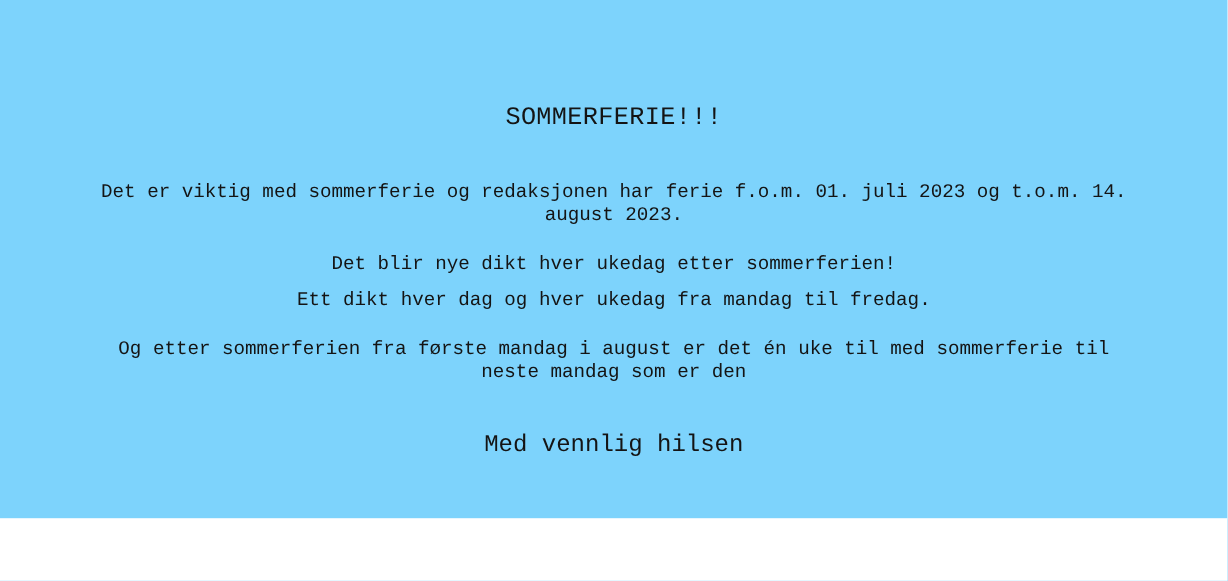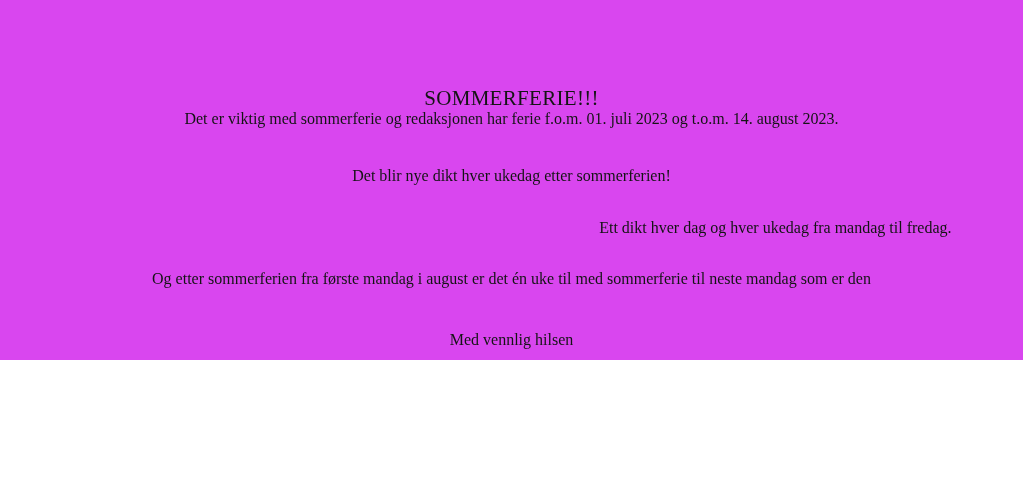--- a/index.html
+++ b/index.html
@@ -3,51 +3,51 @@
 <meta charset="utf-8">
 <style>
   html, body {
     margin: 0;
     padding: 0;
     background: #ffffff;
   }
   .page {
     position: relative;
     width: 1023px;
-    height: 360px;
-    background: #d946ef;
+    height: 432px;
+    background: #7dd3fc;
     color: #141414;
-    font-family: Liberation Serif, serif;
+    font-family: Liberation Mono, monospace;
     overflow: hidden;
   }
   .content {
     width: 880px;
     margin: 0 auto;
     text-align: center;
   }
   .title {
     margin: 0;
     padding-top: 88px;
     font-size: 21px;
     font-weight: 400;
     line-height: 21px;
     letter-spacing: 0.3px;
   }
   .para {
     margin: 0;
     font-size: 16px;
     line-height: 19px;
   }
-  .para-1 { }
-  .para-2 { margin-top: 38px; }
-  .para-3 { margin-top: 33px; text-align: right; }
-  .para-4 { margin-top: 32px; }
+  .para-1 { margin-top: 42px; }
+  .para-2 { margin-top: 22px; }
+  .para-3 { margin-top: 11px; }
+  .para-4 { margin-top: 22px; }
   .signature {
     margin: 42px 0 0 0;
-    font-size: 16px;
+    font-size: 20px;
     line-height: 20px;
   }
 </style>
 </head>
 <body>
 
 <div class="page">
   <div class="content">
 
     <h1 class="title">SOMMERFERIE!!!</h1>

